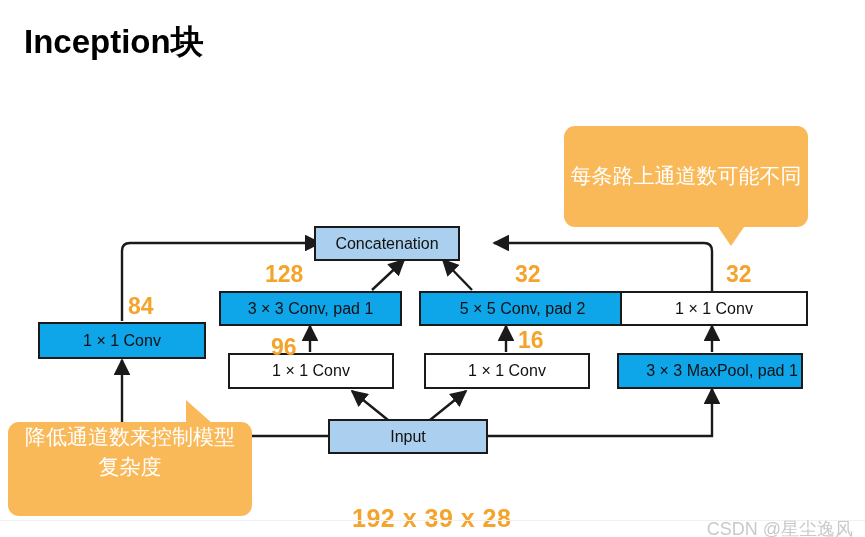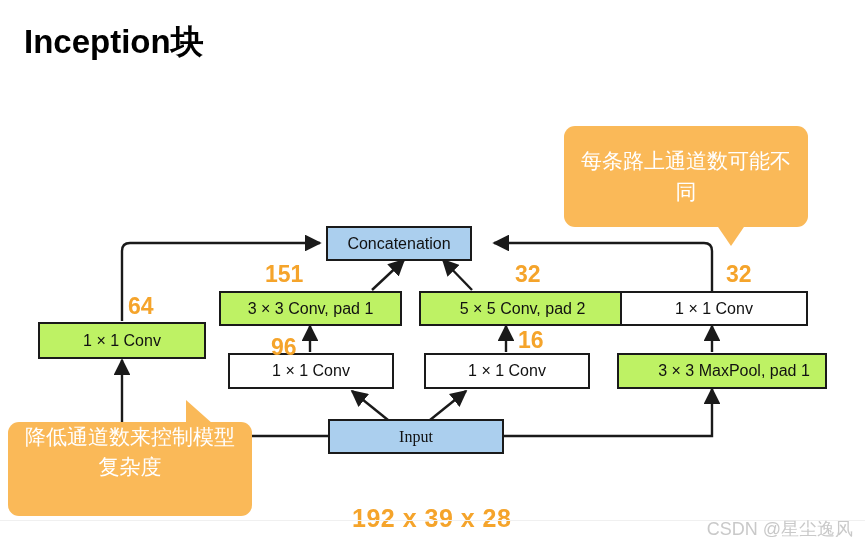--- a/index.html
+++ b/index.html
@@ -60,21 +60,21 @@
     border: 2.2px solid #1a1a1a;
     display: flex;
     align-items: center;
     justify-content: center;
     font-size: 16px;
     line-height: 1;
     color: #111111;
     white-space: nowrap;
   }
   .node.fill-lightblue { background: #abcfee; }
-  .node.fill-blue      { background: #bef264; text-align: right; }
+  .node.fill-blue      { background: #0ea5e9; text-align: right; }
   .node.fill-white     { background: #ffffff; }
 
   
   .chan {
     position: absolute;
     color: #f5a42b;
     font-size: 23px;
     font-weight: bold;
     white-space: nowrap;
   }
@@ -98,21 +98,21 @@
     height: 101px;
     background: #fab958;
     border-radius: 11px;
     color: #ffffff;
     font-size: 21px;
     line-height: 1.45;
     display: flex;
     align-items: center;
     justify-content: center;
     text-align: center;
-    padding: 0 14px;
+    padding: 0 4px;
     box-sizing: border-box;
   }
   #callout-top-tail {
     position: absolute;
     left: 716px;
     top: 212px;
     width: 0; height: 0;
     border-left: 15px solid transparent;
     border-right: 15px solid transparent;
     border-top: 22px solid #fab958;
@@ -198,21 +198,21 @@
       <path d="M 330 424 L 122 424 L 122 348"></path>
 
       <path d="M 486 424 L 712 424 L 712 377"></path>
 
       <path d="M 388 408 L 352 379"></path>
 
       <path d="M 430 408 L 466 379"></path>
     </g>
   </svg>
 
-  <div class="node fill-lightblue" style="left:326px; top:214px; width:146px; height:35px;">
+  <div class="node fill-lightblue" style="left:314px; top:214px; width:146px; height:35px;">
     <span>Concatenation</span>
   </div>
 
   <div class="node fill-blue" style="left:219px; top:279px; width:183px; height:35px;">
     <span>3 × 3 Conv, pad 1</span>
   </div>
 
   <div class="node fill-blue" style="left:419px; top:279px; width:207px; height:35px;">
     <span>5 × 5 Conv, pad 2</span>
   </div>
@@ -226,30 +226,30 @@
   </div>
 
   <div class="node fill-white" style="left:228px; top:341px; width:166px; height:36px;">
     <span>1 × 1 Conv</span>
   </div>
 
   <div class="node fill-white" style="left:424px; top:341px; width:166px; height:36px;">
     <span>1 × 1 Conv</span>
   </div>
 
-  <div class="node fill-blue" style="left:617px; top:341px; width:210px; height:36px;padding-left:24px;">
+  <div class="node fill-blue" style="left:617px; top:341px; width:186px; height:36px;padding-left:24px;">
     <span>3 × 3 MaxPool, pad 1</span>
   </div>
 
-  <div class="node fill-lightblue" style="left:328px; top:407px; width:176px; height:35px;font-family:Liberation Serif, serif;">
+  <div class="node fill-lightblue" style="left:328px; top:407px; width:160px; height:35px;">
     <span>Input</span>
   </div>
 
-  <div class="chan" style="left:128px; top:281px;">64</div>
-  <div class="chan" style="left:265px; top:249px;">151</div>
+  <div class="chan" style="left:128px; top:281px;">84</div>
+  <div class="chan" style="left:265px; top:249px;">128</div>
   <div class="chan" style="left:271px; top:322px;">96</div>
   <div class="chan" style="left:515px; top:249px;">32</div>
   <div class="chan" style="left:518px; top:315px;">16</div>
   <div class="chan" style="left:726px; top:249px;">32</div>
 
   <div id="callout-top-tail"></div>
   <div id="callout-top">
     <span>每条路上通道数可能不同</span>
   </div>
 

